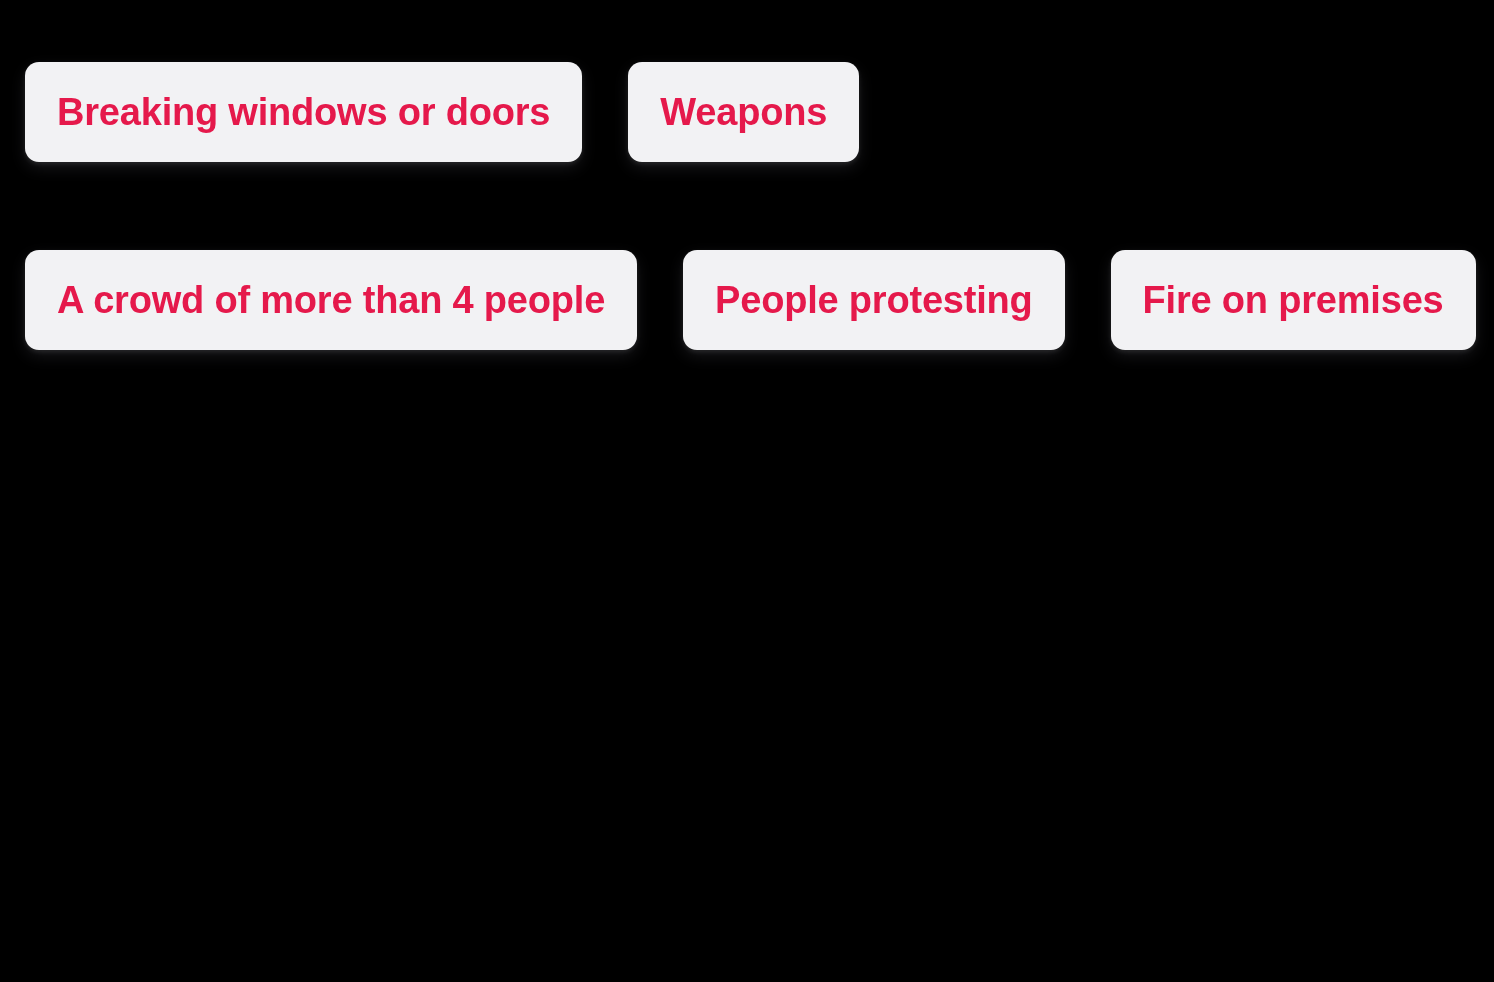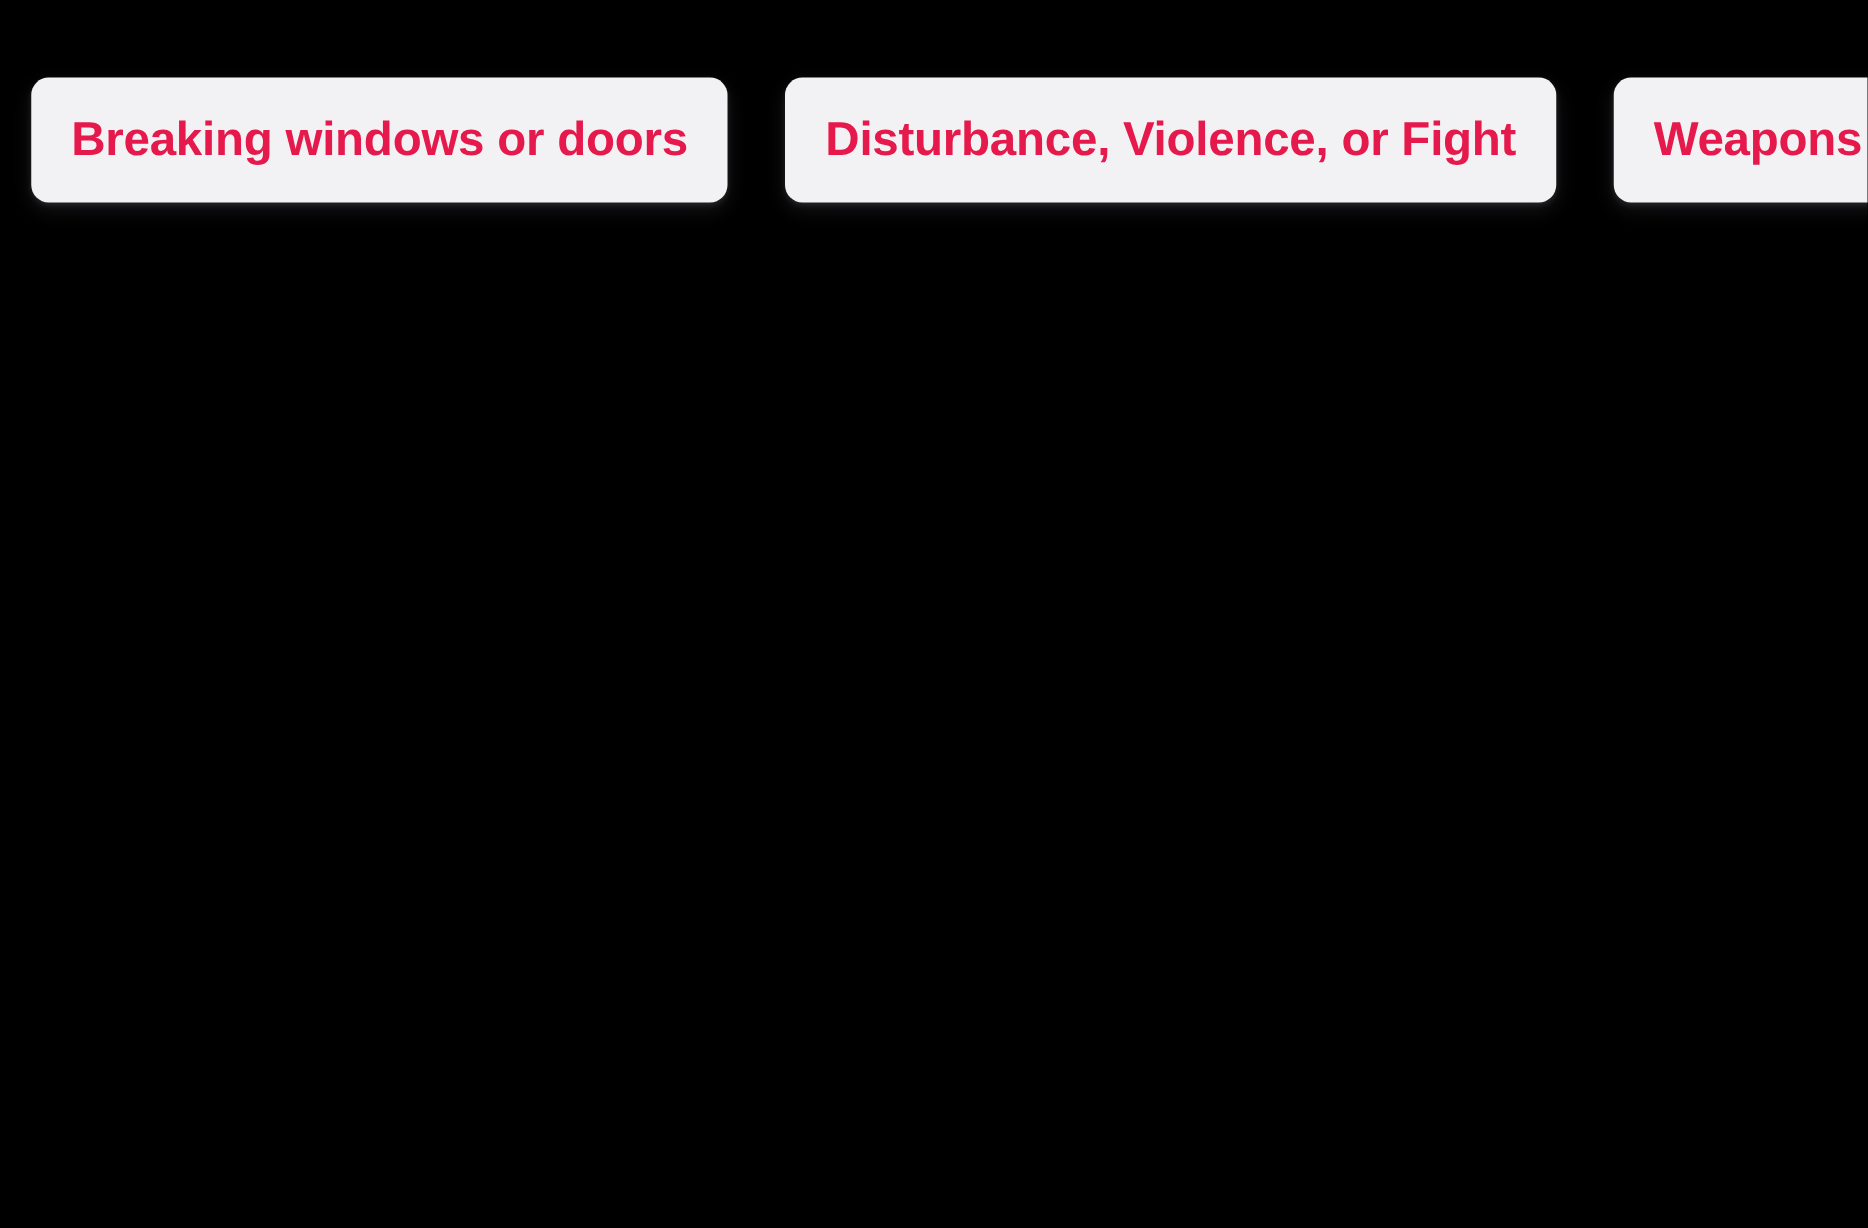--- a/index.html
+++ b/index.html
@@ -64,19 +64,27 @@
 </style>
 </head>
 <body>
 
 <div id="tag-board">
     <div class="tag-row row-0">
       <div class="tag-chip tone-red">
         <span class="tag-label">Breaking windows or doors</span>
       </div>
       <div class="tag-chip tone-red">
-        <span class="tag-label">Disturbance, Violence, or Fight</span>
+        <span class="tag-label">Weapons</span>
+      </div>
+    </div>
+    <div class="tag-row row-1">
+      <div class="tag-chip tone-red">
+        <span class="tag-label">A crowd of more than 4 people</span>
       </div>
       <div class="tag-chip tone-red">
-        <span class="tag-label">Weapons</span>
+        <span class="tag-label">People protesting</span>
+      </div>
+      <div class="tag-chip tone-red">
+        <span class="tag-label">Fire on premises</span>
       </div>
     </div>
   </div>
 
 </body></html>

